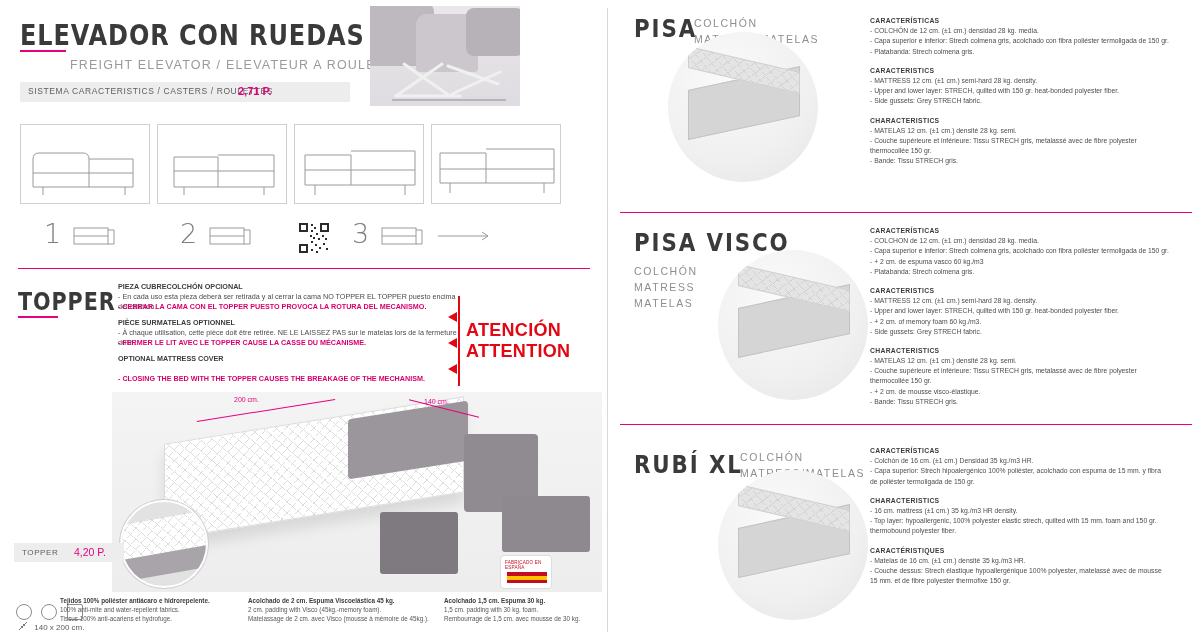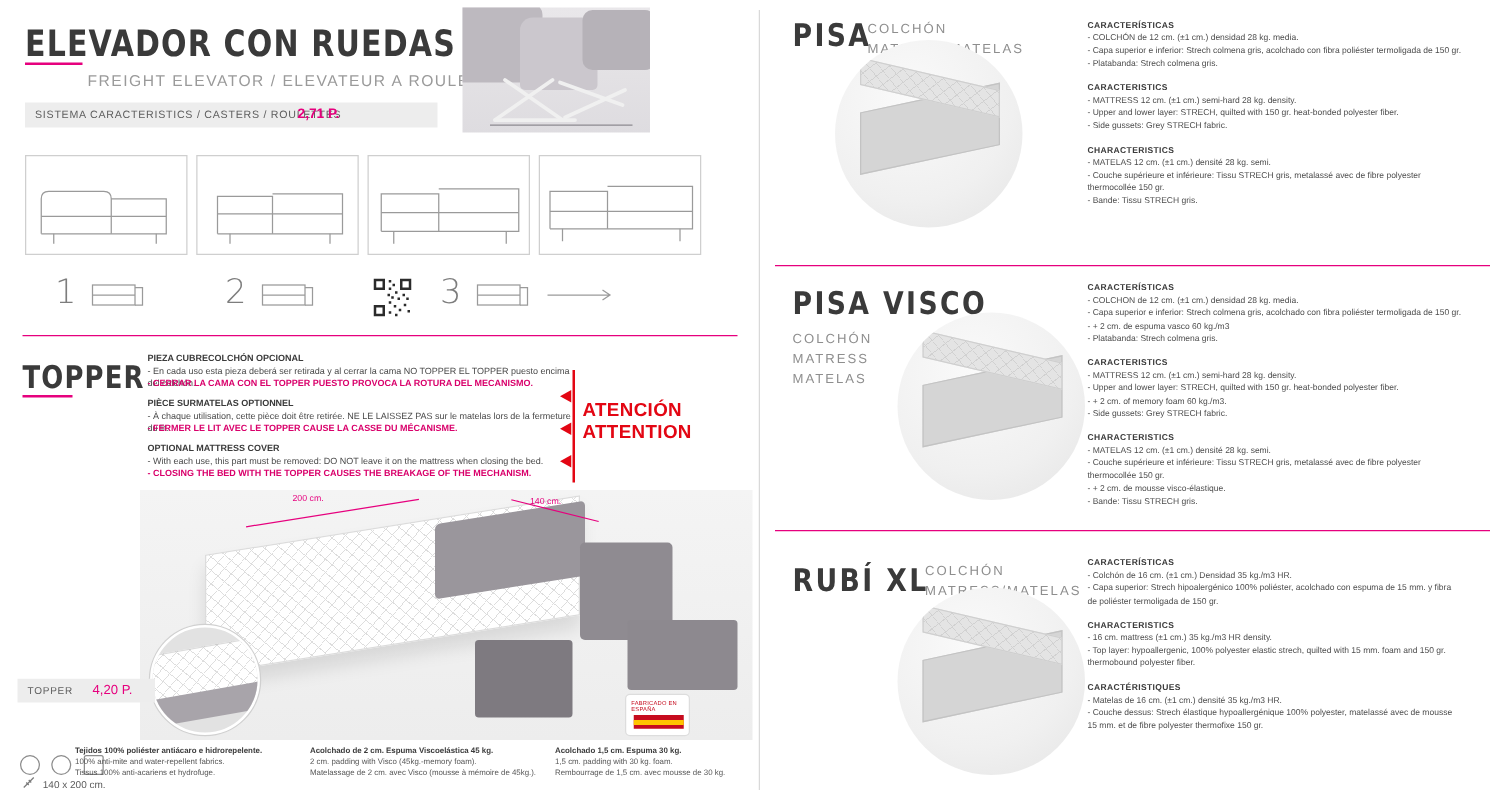--- a/index.html
+++ b/index.html
@@ -78,21 +78,21 @@
     transform:scaleX(0.92); transform-origin:left center;
   }
   .topper-underline { position:absolute; left:18px; top:316px; width:40px; height:2px; background:#e6007e; }
 
   .t-text { position:absolute; font-size:7.2px; line-height:1.35; color:#4a4a4a; }
   .t-head { font-weight:bold; color:#3b3b3b; }
   .t-warn { color:#d9006b; font-weight:bold; }
 
   .attn {
     position:absolute; left:466px; top:320px;
-    color:#e30613; font-weight:bold; font-size:15px; line-height:1.15; letter-spacing:.3px;
+    color:#e30613; font-weight:bold; font-size:18px; line-height:1.15; letter-spacing:.3px;
   }
   .attn-rule { position:absolute; left:458px; top:296px; width:2px; height:90px; background:#e30613; }
   .arrow { position:absolute; width:0;height:0; border-top:5px solid transparent; border-bottom:5px solid transparent; border-right:9px solid #e30613; }
 
   
   .bed {
     position:absolute; left:112px; top:392px; width:490px; height:200px;
     background:linear-gradient(180deg,#f4f4f4 0%,#ededed 100%);
     overflow:hidden;
   }
@@ -322,21 +322,20 @@
 
     <div class="t-text t-head" style="left:118px; top:282px;">PIEZA CUBRECOLCHÓN OPCIONAL</div>
     <div class="t-text" style="left:118px; top:292px; width:340px;">- En cada uso esta pieza deberá ser retirada y al cerrar la cama NO TOPPER EL TOPPER puesto encima del colchón.</div>
     <div class="t-text t-warn" style="left:118px; top:302px; width:340px;">- CERRAR LA CAMA CON EL TOPPER PUESTO PROVOCA LA ROTURA DEL MECANISMO.</div>
 
     <div class="t-text t-head" style="left:118px; top:318px;">PIÈCE SURMATELAS OPTIONNEL</div>
     <div class="t-text" style="left:118px; top:328px; width:348px;">- À chaque utilisation, cette pièce doit être retirée.  NE LE LAISSEZ PAS sur le matelas lors de la fermeture du lit.</div>
     <div class="t-text t-warn" style="left:118px; top:338px; width:348px;">- FERMER LE LIT AVEC LE TOPPER  CAUSE LA CASSE DU MÉCANISME.</div>
 
     <div class="t-text t-head" style="left:118px; top:354px;">OPTIONAL MATTRESS COVER</div>
-    <div class="t-text" style="left:118px; top:364px; width:348px;">- With each use, this part must be removed: DO NOT leave it on the mattress when closing the bed.</div>
     <div class="t-text t-warn" style="left:118px; top:374px; width:348px;">- CLOSING THE BED WITH THE TOPPER CAUSES THE BREAKAGE OF THE MECHANISM.</div>
 
     <div class="attn-rule"></div>
     <div class="arrow" style="left:448px; top:312px;"></div>
     <div class="arrow" style="left:448px; top:338px;"></div>
     <div class="arrow" style="left:448px; top:364px;"></div>
     <div class="attn">
       <div>ATENCIÓN</div>
       <div>ATTENTION</div>
     </div>

